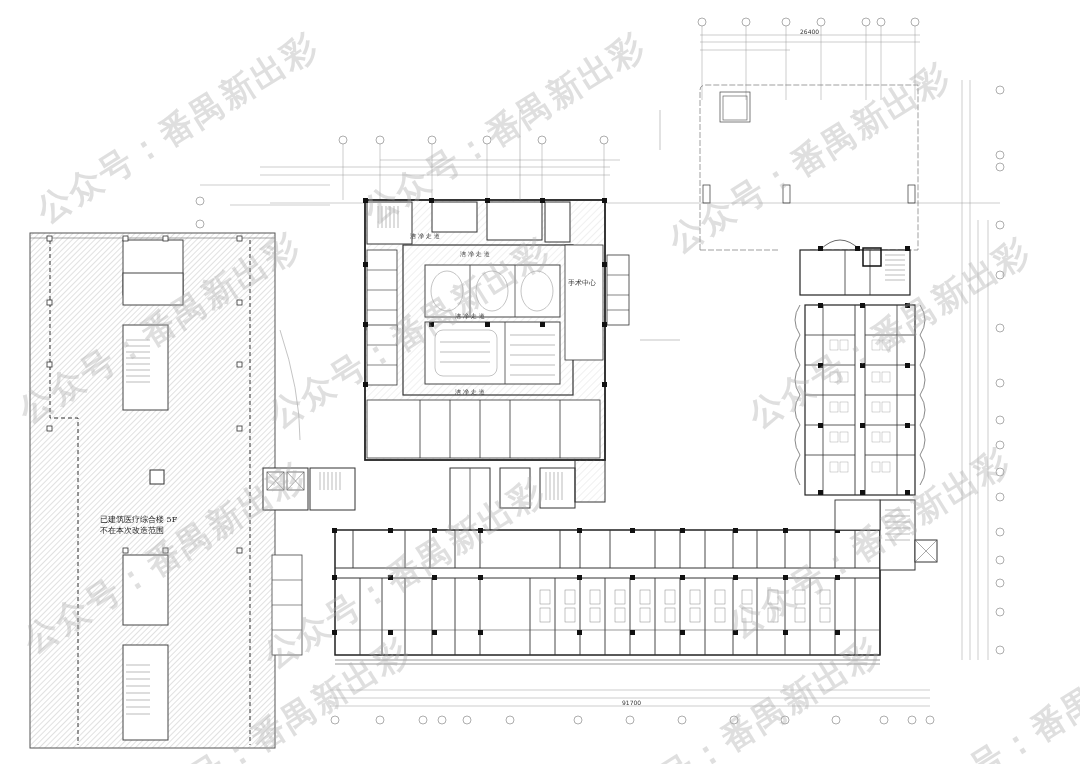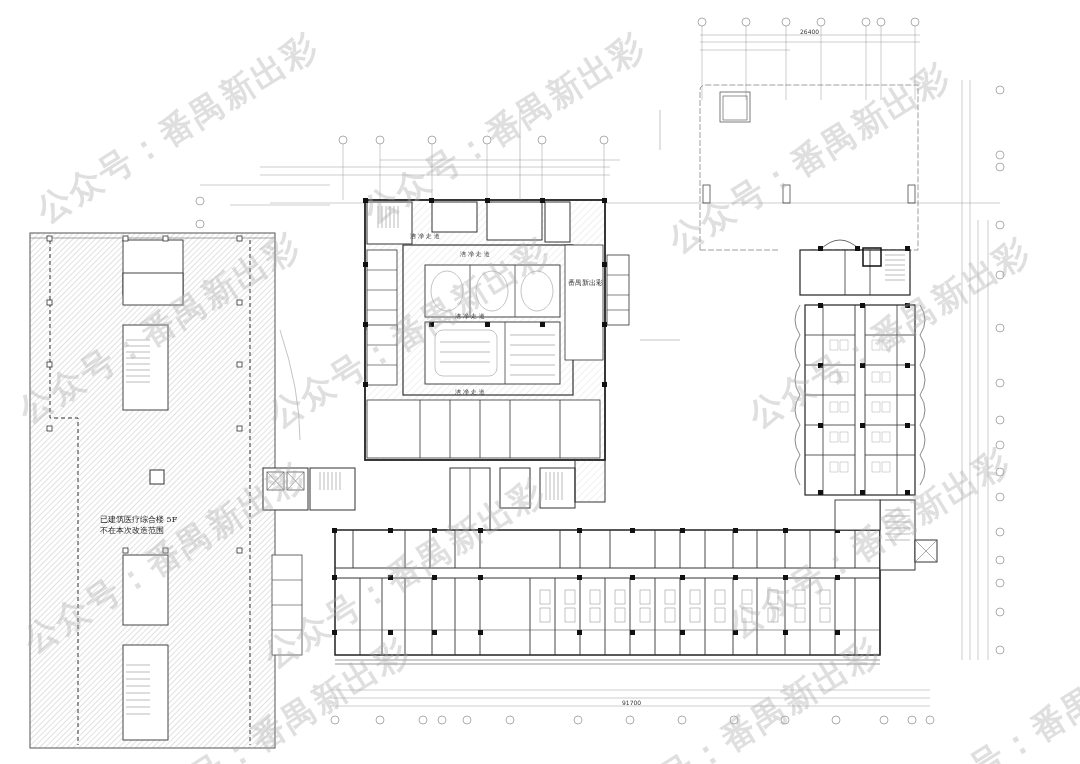--- a/index.html
+++ b/index.html
@@ -496,21 +496,21 @@
     <path d="M660,110 L660,150"></path>
     <path d="M520,110 L520,200"></path>
     <path d="M640,340 L680,340"></path>
   </g>
 </svg>
 
 <div class="note" style="left:100px;top:514px;">
   <div>已建筑医疗综合楼  5F</div>
   <div>不在本次改造范围</div>
 </div>
-<div class="lbl" style="left:568px;top:278px;font-size:7px;">番禺新出彩</div>
+<div class="lbl" style="left:568px;top:278px;font-size:7px;">手术中心</div>
 <div class="lbl" style="left:460px;top:250px;">洁 净 走 道</div>
 <div class="lbl" style="left:455px;top:388px;">洁 净 走 道</div>
 <div class="lbl" style="left:455px;top:312px;">洁 净 走 道</div>
 <div class="lbl" style="left:410px;top:232px;">洁 净 走 道</div>
 <div class="lbl" style="left:800px;top:28px;">26400</div>
 <div class="lbl" style="left:622px;top:699px;">91700</div>
 
 <div class="wm" style="left:28px;top:195px;">公众号：番禺新出彩</div>
 <div class="wm" style="left:355px;top:195px;">公众号：番禺新出彩</div>
 <div class="wm" style="left:660px;top:225px;">公众号：番禺新出彩</div>

